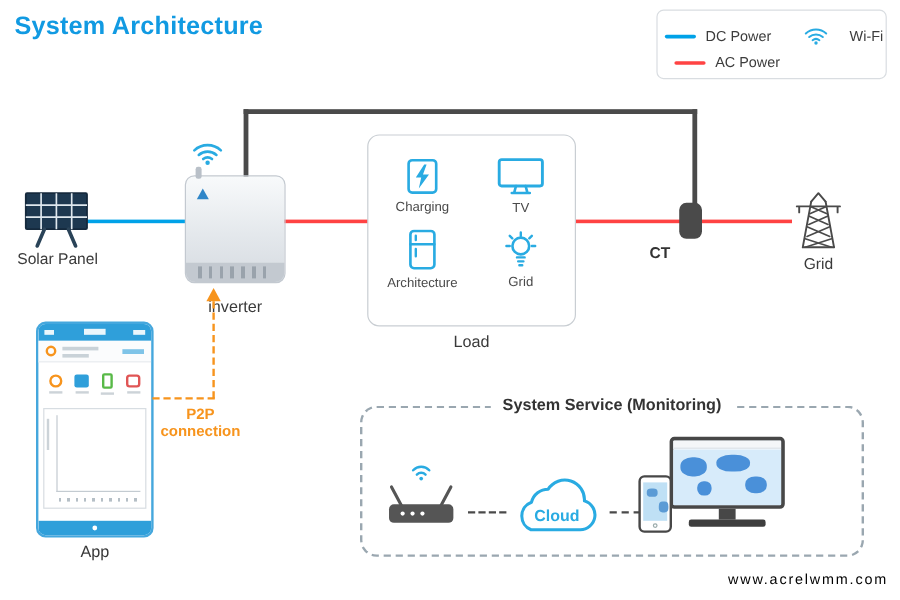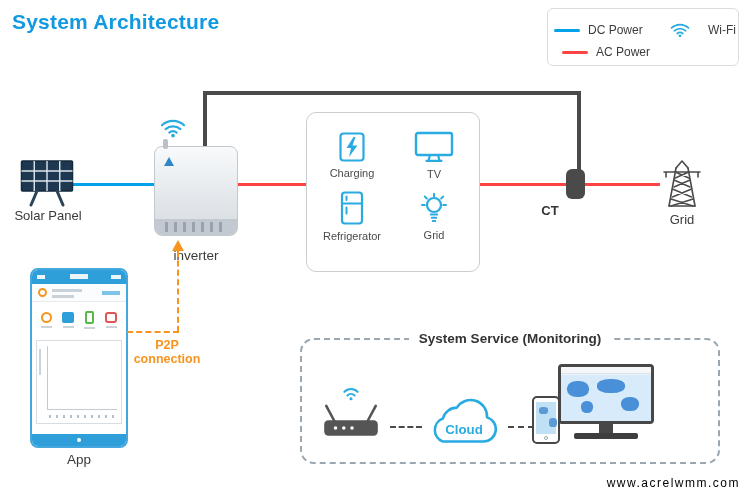--- a/index.html
+++ b/index.html
@@ -190,31 +190,32 @@
         <rect x="2" y="2" width="36" height="22" rx="2" class="stroke-b" stroke-width="2.4"></rect>
         <path class="stroke-b" stroke-width="2.2" d="M16 24 L14.5 29.5 M24 24 L25.5 29.5 M12.5 29.8 H27.5"></path>
       </svg>
       <span class="load-item-lbl">TV</span>
     </div>
     <div class="load-item">
       <svg width="26" height="34" viewBox="0 0 26 34">
         <rect x="3" y="1.5" width="20" height="31" rx="3" class="stroke-b" stroke-width="2.2"></rect>
         <path class="stroke-b" stroke-width="2" d="M3 12.5 H23 M7.5 5.5 V9 M7.5 16.5 V22.5"></path>
       </svg>
-      <span class="load-item-lbl">Refrigerator</span>
+      <span class="load-item-lbl">Architecture</span>
     </div>
     <div class="load-item">
       <svg width="30" height="32" viewBox="0 0 30 32">
         <circle cx="15" cy="13" r="7" class="stroke-b" stroke-width="2.2"></circle>
         <path class="stroke-b" stroke-width="2" d="M15 1.8 V4.6 M5.8 4.5 L7.9 6.6 M24.2 4.5 L22.1 6.6 M3 13 H5.8 M24.2 13 H27"></path>
         <path class="stroke-b" stroke-width="2" d="M11.8 22.5 H18.2 M12.8 25.8 H17.2 M13.8 29 H16.2"></path>
       </svg>
       <span class="load-item-lbl">Grid</span>
     </div>
   </div>
+  <div class="abs lbl load-lbl">Load</div>
 
   <div class="abs ct"></div>
   <div class="abs lbl ct-lbl">CT</div>
 
   <svg class="abs gridtower" width="52" height="52" viewBox="0 0 50 52">
     <path class="stroke-d" stroke-width="1.6" d="M19 10 L25 3 L31 10"></path>
     <path class="stroke-d" stroke-width="1.6" d="M7 14 H43 M9 14 V19 M41 14 V19"></path>
     <path class="stroke-d" stroke-width="1.6" d="M19 10 L12 48 M31 10 L38 48"></path>
     <path class="stroke-d" stroke-width="1.4" d="M18.3 14 L31.7 20 M31.7 14 L18.3 20 M17 22 L33 29 M33 22 L17 29 M15.5 31 L34.5 39 M34.5 31 L15.5 39 M14 41 L36 48 M36 41 L14 48"></path>
     <path class="stroke-d" stroke-width="1.6" d="M12 48 H38"></path>

